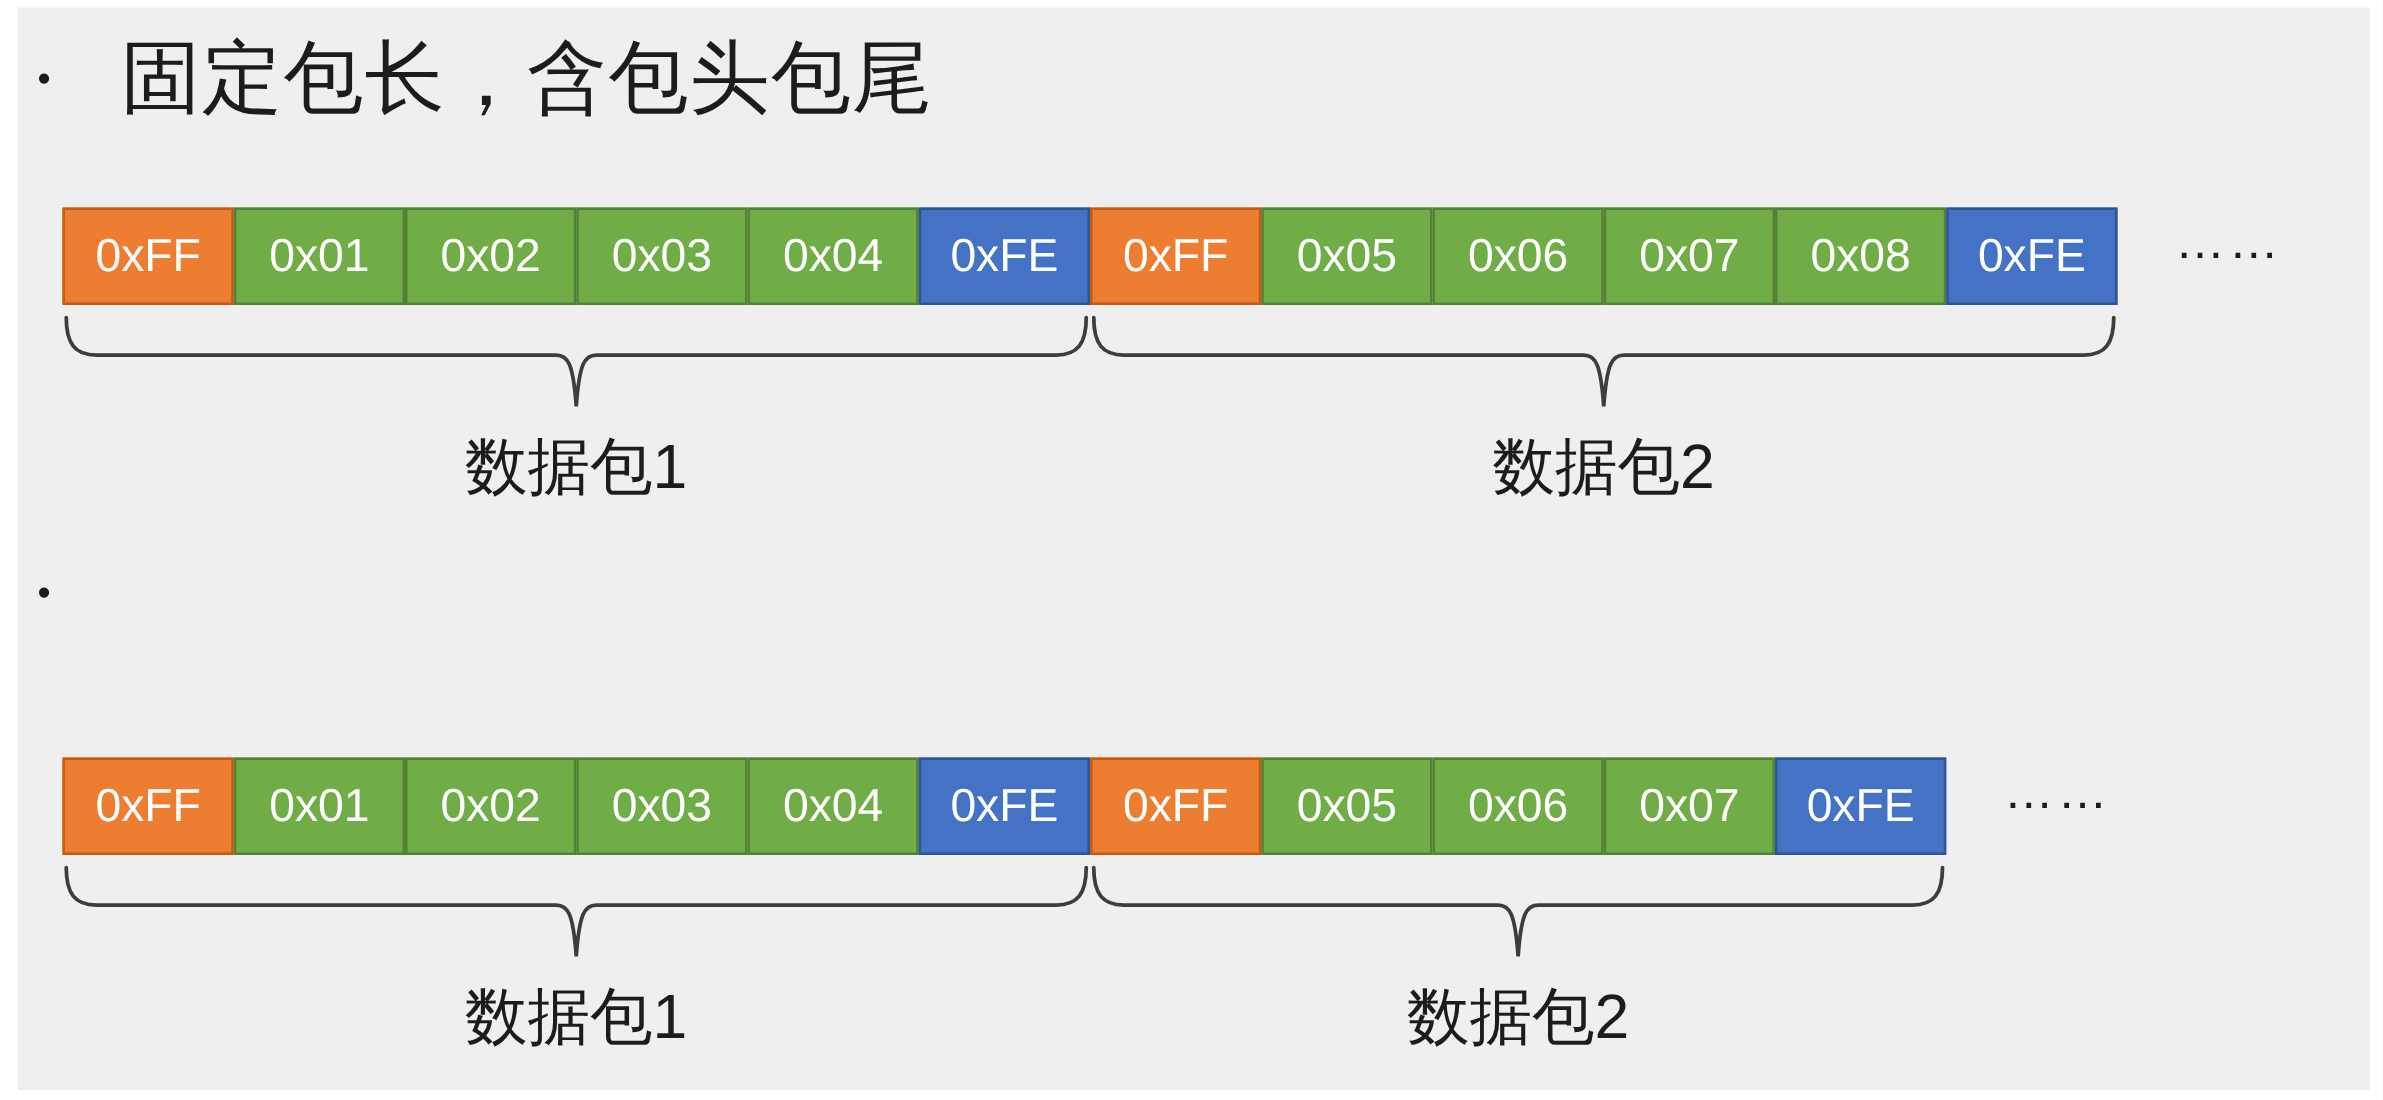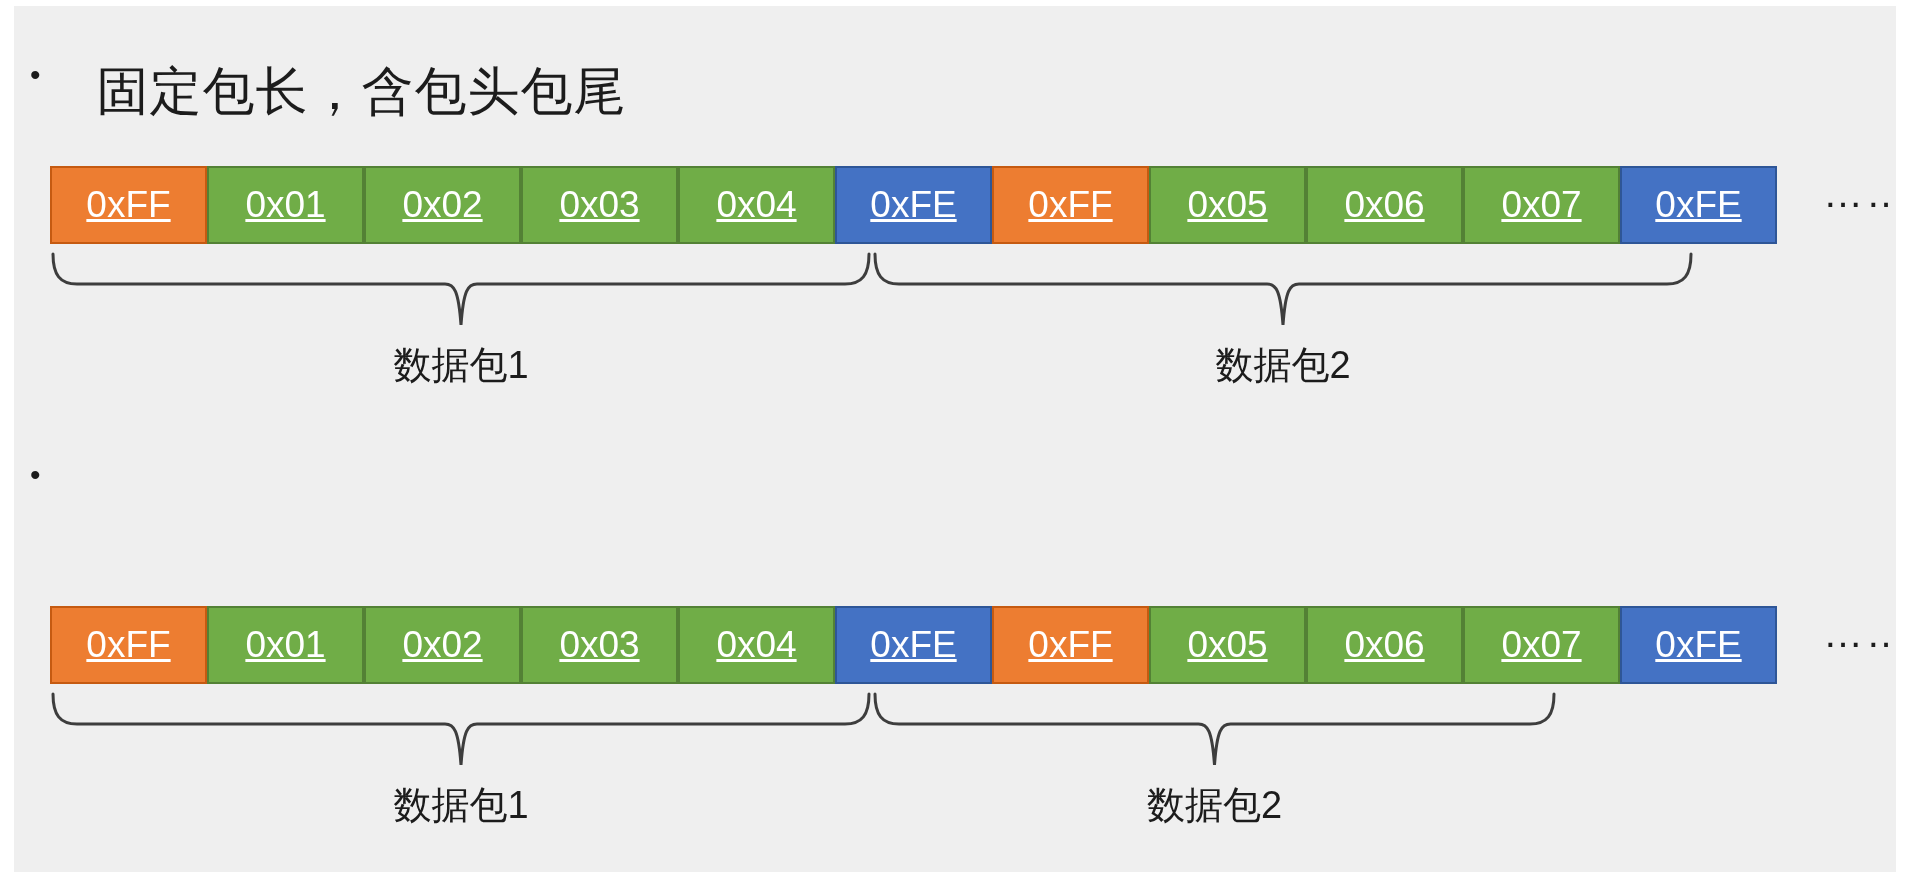--- a/index.html
+++ b/index.html
@@ -29,44 +29,42 @@
     color: var(--ink, #1c1c1c);
   }
   .sec1 .heading { top: 16px; }
   .sec2 .heading { top: 452px; }
   .bullet {
     font-size: 30px;
     line-height: 1;
     transform: translateY(2px);
   }
   .htext {
-    font-size: 52px;
+    font-size: 64px;
     line-height: 1.25;
     letter-spacing: 1px;
-    margin-top: 37px;
   }
   .rowline {
     position: absolute;
     left: 36px;
     display: flex;
     align-items: center;
   }
   .sec1 .rowline { top: 160px; }
   .sec2 .rowline { top: 600px; }
   .cells { display: flex; }
   .cell {
-    width: 157px;
+    width: 137px;
     height: 78px;
     box-sizing: border-box;
     display: flex;
     align-items: center;
     justify-content: center;
     font-size: 37px;
     color: var(--cell-ink, #ffffff);
-    text-decoration: underline;
   }
   .cell.header { background: var(--head, #ed7d31); border: 2px solid var(--head-b, #c55a11); }
   .cell.data   { background: var(--data, #70ad47); border: 2px solid var(--data-b, #538135); }
   .cell.tail   { background: var(--tail, #4472c4); border: 2px solid var(--tail-b, #2e5697); }
   .dots {
     margin-left: 46px;
     font-size: 40px;
     letter-spacing: 3px;
     color: var(--ink, #1c1c1c);
     transform: translateY(-12px);
@@ -80,21 +78,21 @@
   .sec1 .braces { top: 244px; }
   .sec2 .braces { top: 684px; }
   .packet {
     display: flex;
     flex-direction: column;
     align-items: center;
   }
   .packet svg { display: block; }
   .plabel {
     margin-top: 10px;
-    font-size: 38px;
+    font-size: 50px;
     color: var(--ink, #1c1c1c);
   }
 </style>
 </head>
 <body>
 
 <div class="slide">
 
   <div class="section sec1">
     <div class="heading">
@@ -106,20 +104,21 @@
           <div class="cell header">0xFF</div>
           <div class="cell data">0x01</div>
           <div class="cell data">0x02</div>
           <div class="cell data">0x03</div>
           <div class="cell data">0x04</div>
           <div class="cell tail">0xFE</div>
           <div class="cell header">0xFF</div>
           <div class="cell data">0x05</div>
           <div class="cell data">0x06</div>
           <div class="cell data">0x07</div>
+          <div class="cell data">0x08</div>
           <div class="cell tail">0xFE</div>
         </div>
       <span class="dots">……</span>
     </div>
     <div class="braces">
         <div class="packet" style="width: 822px;">
           <svg width="822" height="80" viewBox="0 0 822 80">
             <path d="M3,4 C3,25 10,34 27,34 L395,34 C404,34 408.5,40 411,75 C413.5,40 418,34 427,34 L795,34 C812,34 819,25 819,4" fill="none" stroke="var(--brace)" stroke-width="3" stroke-linecap="round"></path>
           </svg>
           <div class="plabel">数据包1</div>

